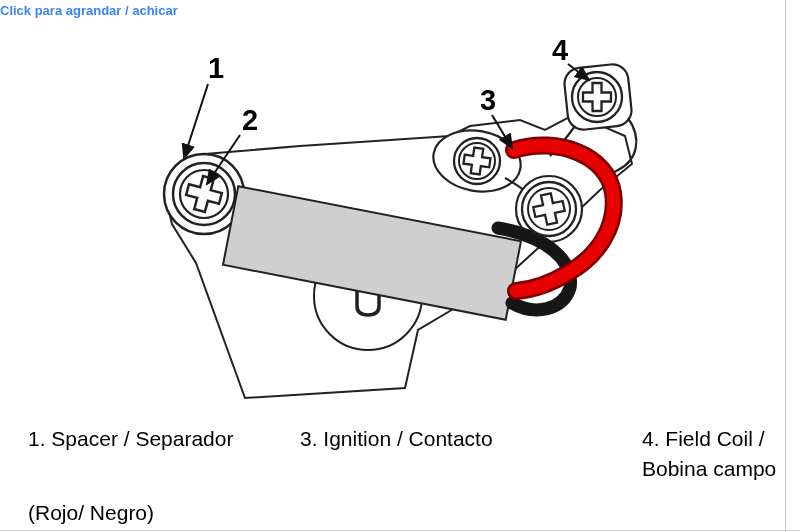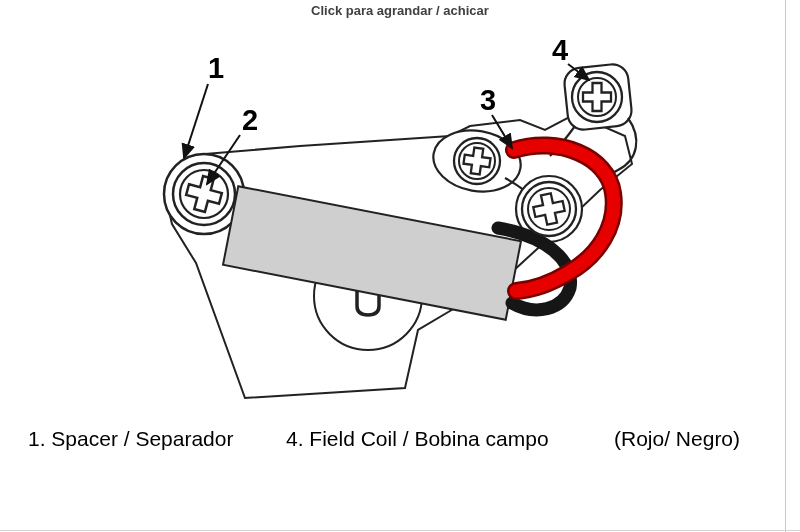--- a/index.html
+++ b/index.html
@@ -1,28 +1,28 @@
 <!DOCTYPE html>
 <html><head>
 <meta charset="utf-8">
 <style>
   html,body{margin:0;padding:0;background:#fff;}
   .page{
     position:relative;width:800px;height:532px;background:#ffffff;
     font-family:"Liberation Sans",sans-serif;overflow:hidden;box-sizing:border-box;
   }
   .caption{
-    position:absolute;top:3px;left:0;width:100%;text-align:center;
-    font-size:13px;font-weight:bold;color:#404040;
+    position:absolute;top:3px;left:0;width:100%;text-align:left;
+    font-size:13px;font-weight:bold;color:#3b82f6;
   }
   .diagram-svg{position:absolute;top:18px;left:0;cursor:pointer;}
   .legend{
     position:absolute;left:28px;top:424px;right:10px;
     display:grid;grid-template-columns:258px 328px 1fr;
-    font-size:21px;color:#000;line-height:30px;
+    font-size:21px;color:#000;line-height:30px;gap:14px;
   }
   .frame-v{position:absolute;left:785px;top:0;width:1px;height:532px;background:#c9c9c9;}
   .frame-h{position:absolute;left:0;top:530px;width:800px;height:1px;background:#d4d4d4;}
   svg text.callout-num{font-family:"Liberation Sans",sans-serif;font-weight:bold;font-size:29px;fill:#000;}
 </style>
 </head>
 <body>
 
 <div class="page">
 
@@ -97,19 +97,20 @@
       <line x1="492" y1="97" x2="512" y2="130" stroke="#111" stroke-width="2" marker-end="url(#ah)"></line>
     </g>
     <g>
       <text class="callout-num" x="560" y="42" text-anchor="middle">4</text>
       <line x1="568" y1="46" x2="589" y2="62" stroke="#111" stroke-width="2" marker-end="url(#ah)"></line>
     </g>
   </svg>
 
   <div class="legend">
     <span>1. Spacer / Separador</span>
+    <span>3. Ignition / Contacto</span>
     <span>4. Field Coil / Bobina campo</span>
     <span>(Rojo/ Negro)</span>
   </div>
 
   <div class="frame-v"></div>
   <div class="frame-h"></div>
 </div>
 
 </body></html>

